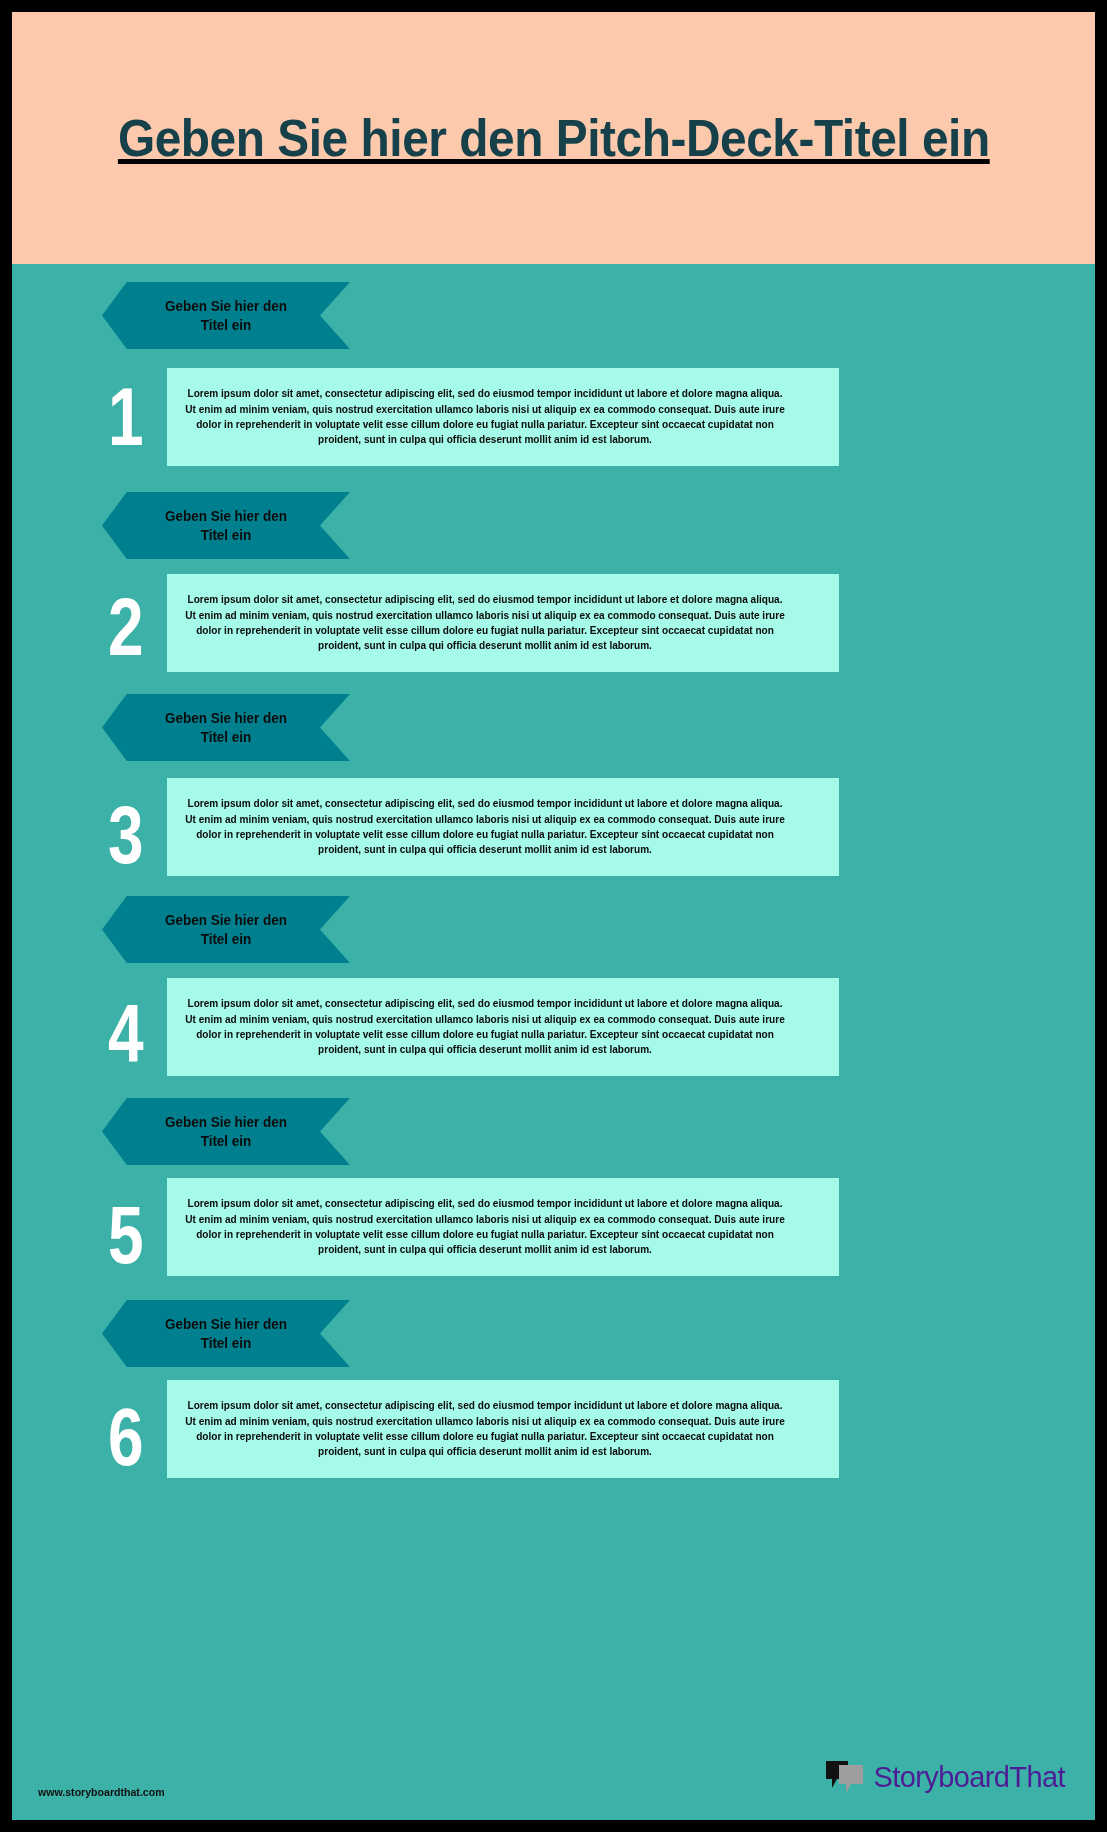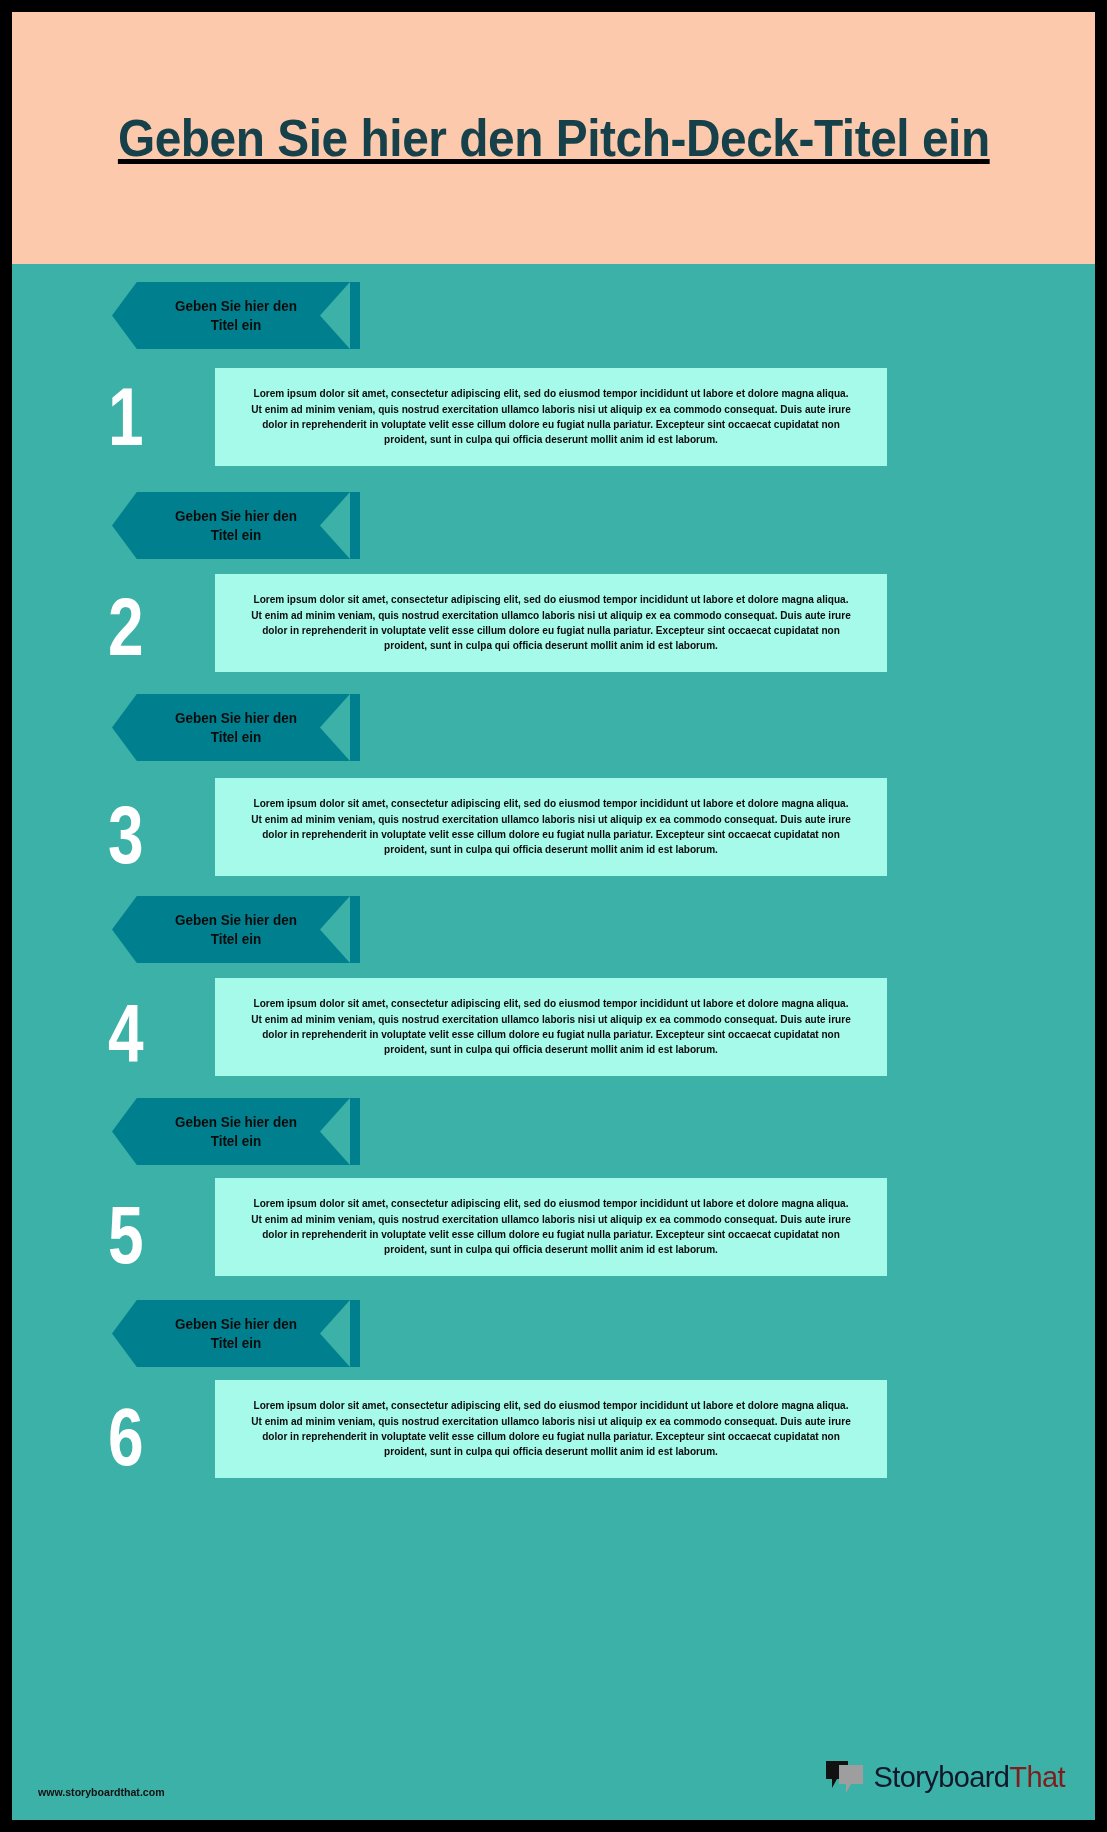--- a/index.html
+++ b/index.html
@@ -57,21 +57,21 @@
   
   .row {
     position: absolute;
     left: 0;
     width: 1083px;
   }
 
   
   .ribbon {
     position: absolute;
-    left: 100px;
+    left: 90px;
     width: 248px;
     height: 67px;
     background: #00808F;
     clip-path: polygon(
       10% 0%,
       100% 0%,
       100% 100%,
       10% 100%,
       0% 50%
     );
@@ -99,22 +99,21 @@
     transform: scaleX(0.93);
     width: 160px;
   }
 
   
   .card {
     position: absolute;
     background: #A6FAEA;
     display: flex;
     align-items: center;
-    justify-content: center;
-    margin-left: 48px;
+    justify-content: flex-start;
   }
 
   .card-text {
     font-family: "Liberation Sans Narrow", "Liberation Sans", sans-serif;
     font-weight: bold;
     font-size: 10.6px;
     line-height: 1.45;
     color: #0B0B0B;
     text-align: center;
     transform: scaleX(0.95);
@@ -162,22 +161,22 @@
     flex: 0 0 auto;
   }
 
   #logo-text {
     font-family: "Liberation Sans", sans-serif;
     font-size: 29px;
     letter-spacing: -0.6px;
     white-space: nowrap;
   }
 
-  .logo-storyboard { color: #0f172a; }
-  .logo-that { color: #7f1d1d; }
+  .logo-storyboard { color: #4c1d95; }
+  .logo-that { color: #4c1d95; }
 </style>
 </head>
 <body>
 
 <div id="poster">
 
   <div id="header">
     <div id="header-title">Geben Sie hier den Pitch-Deck-Titel ein</div>
   </div>
 

